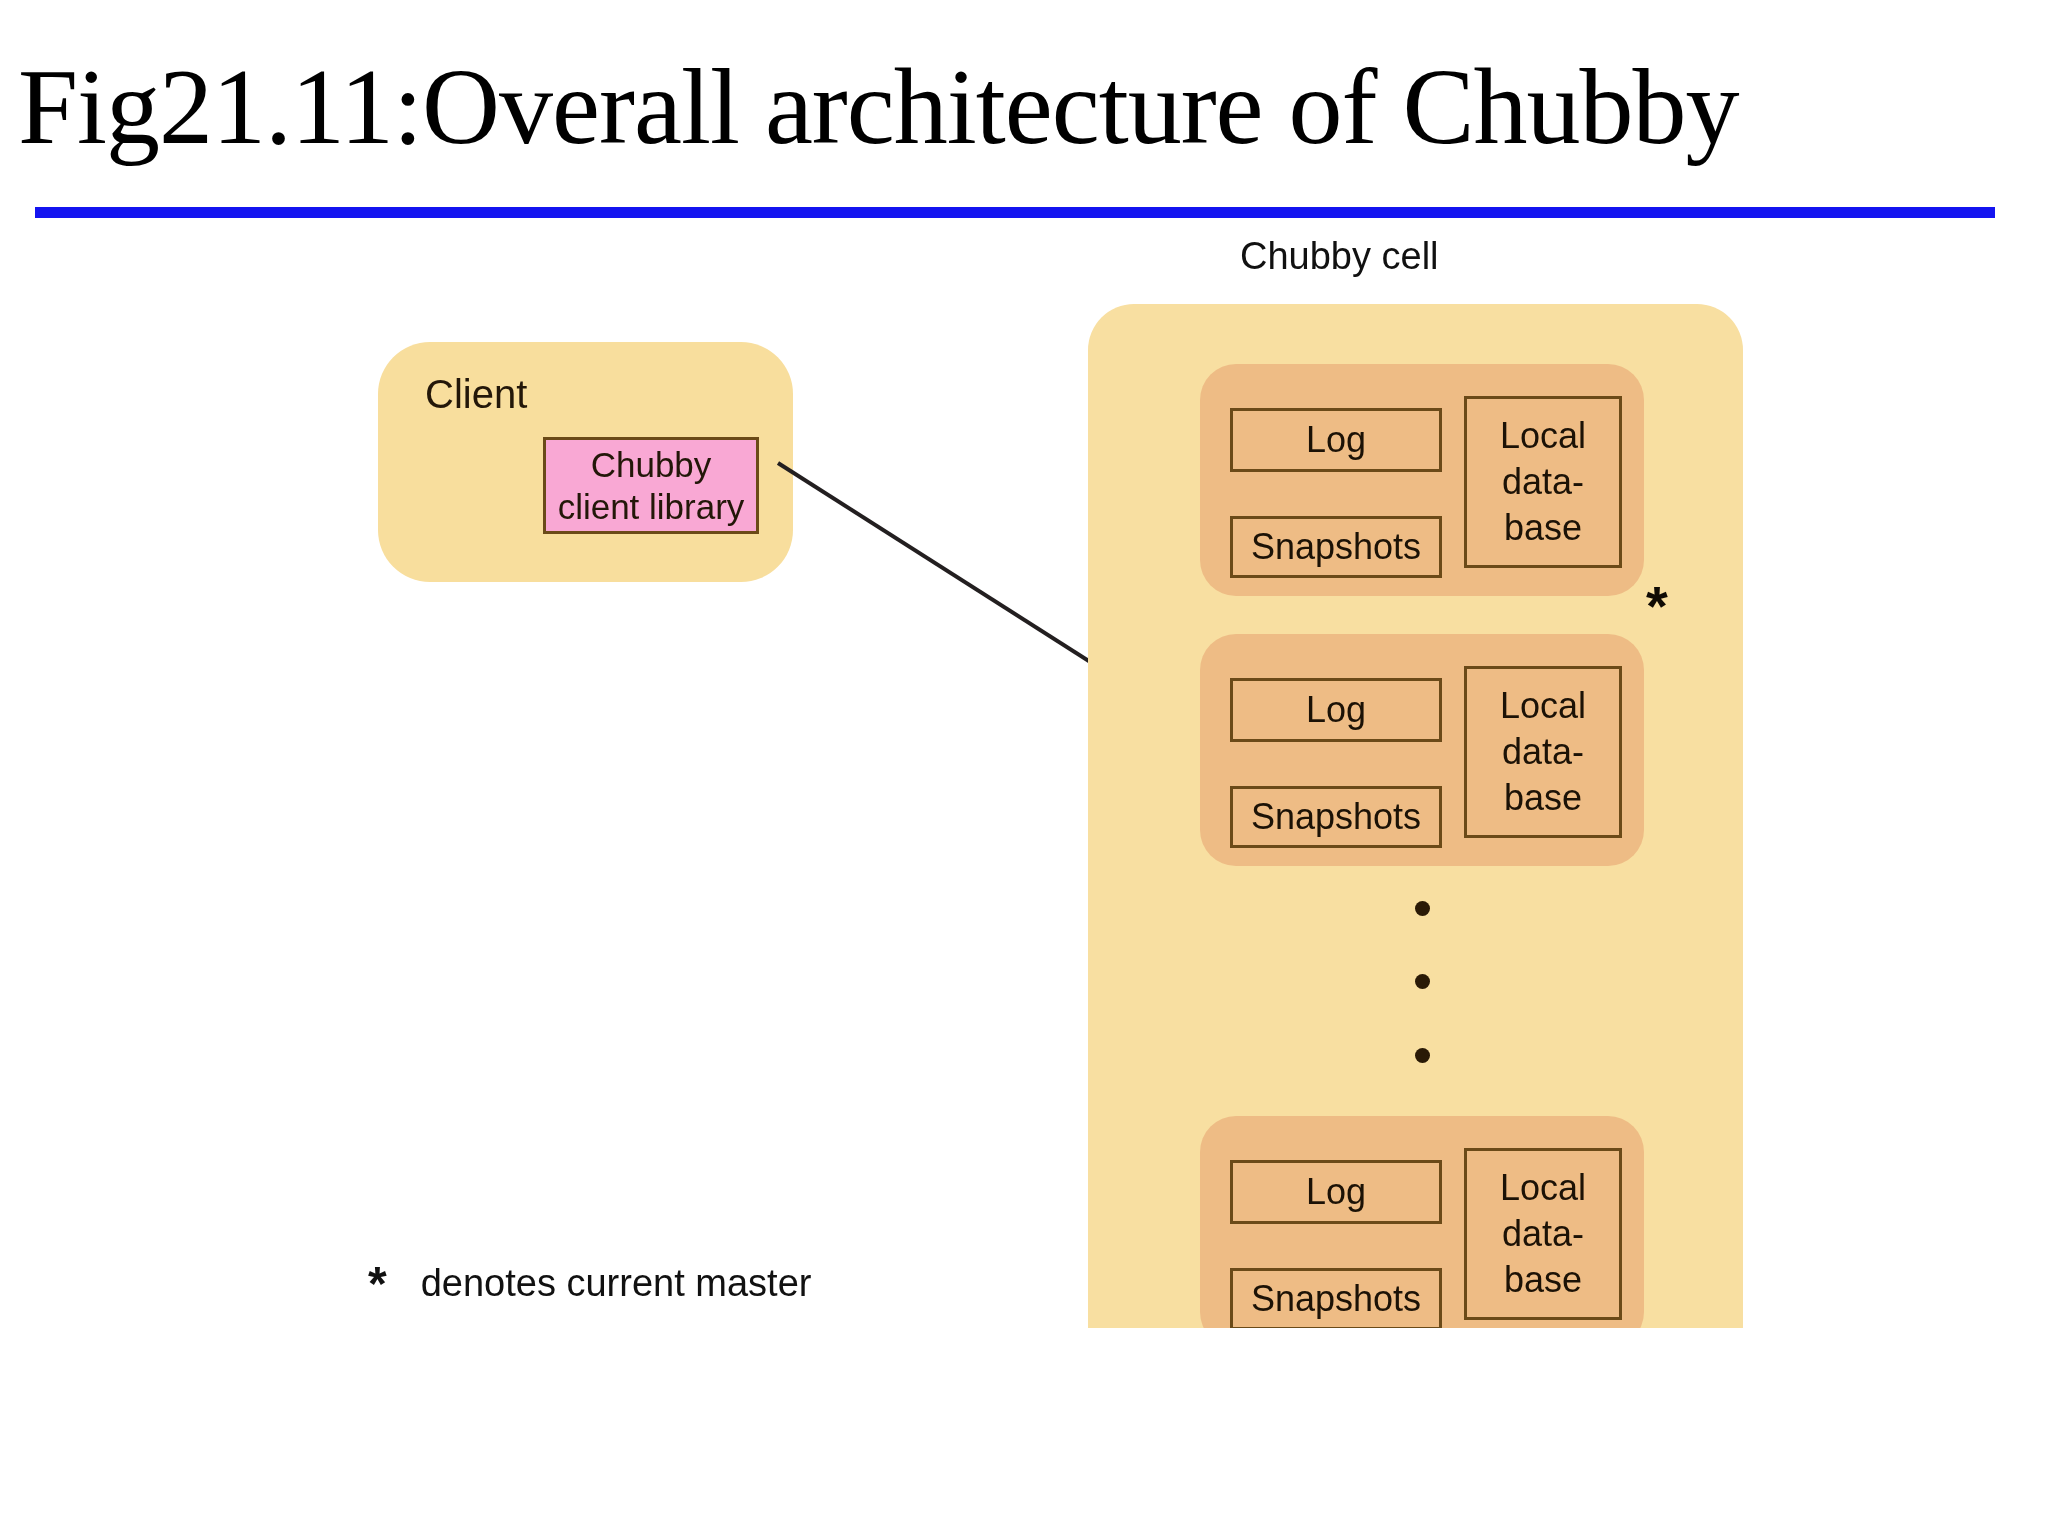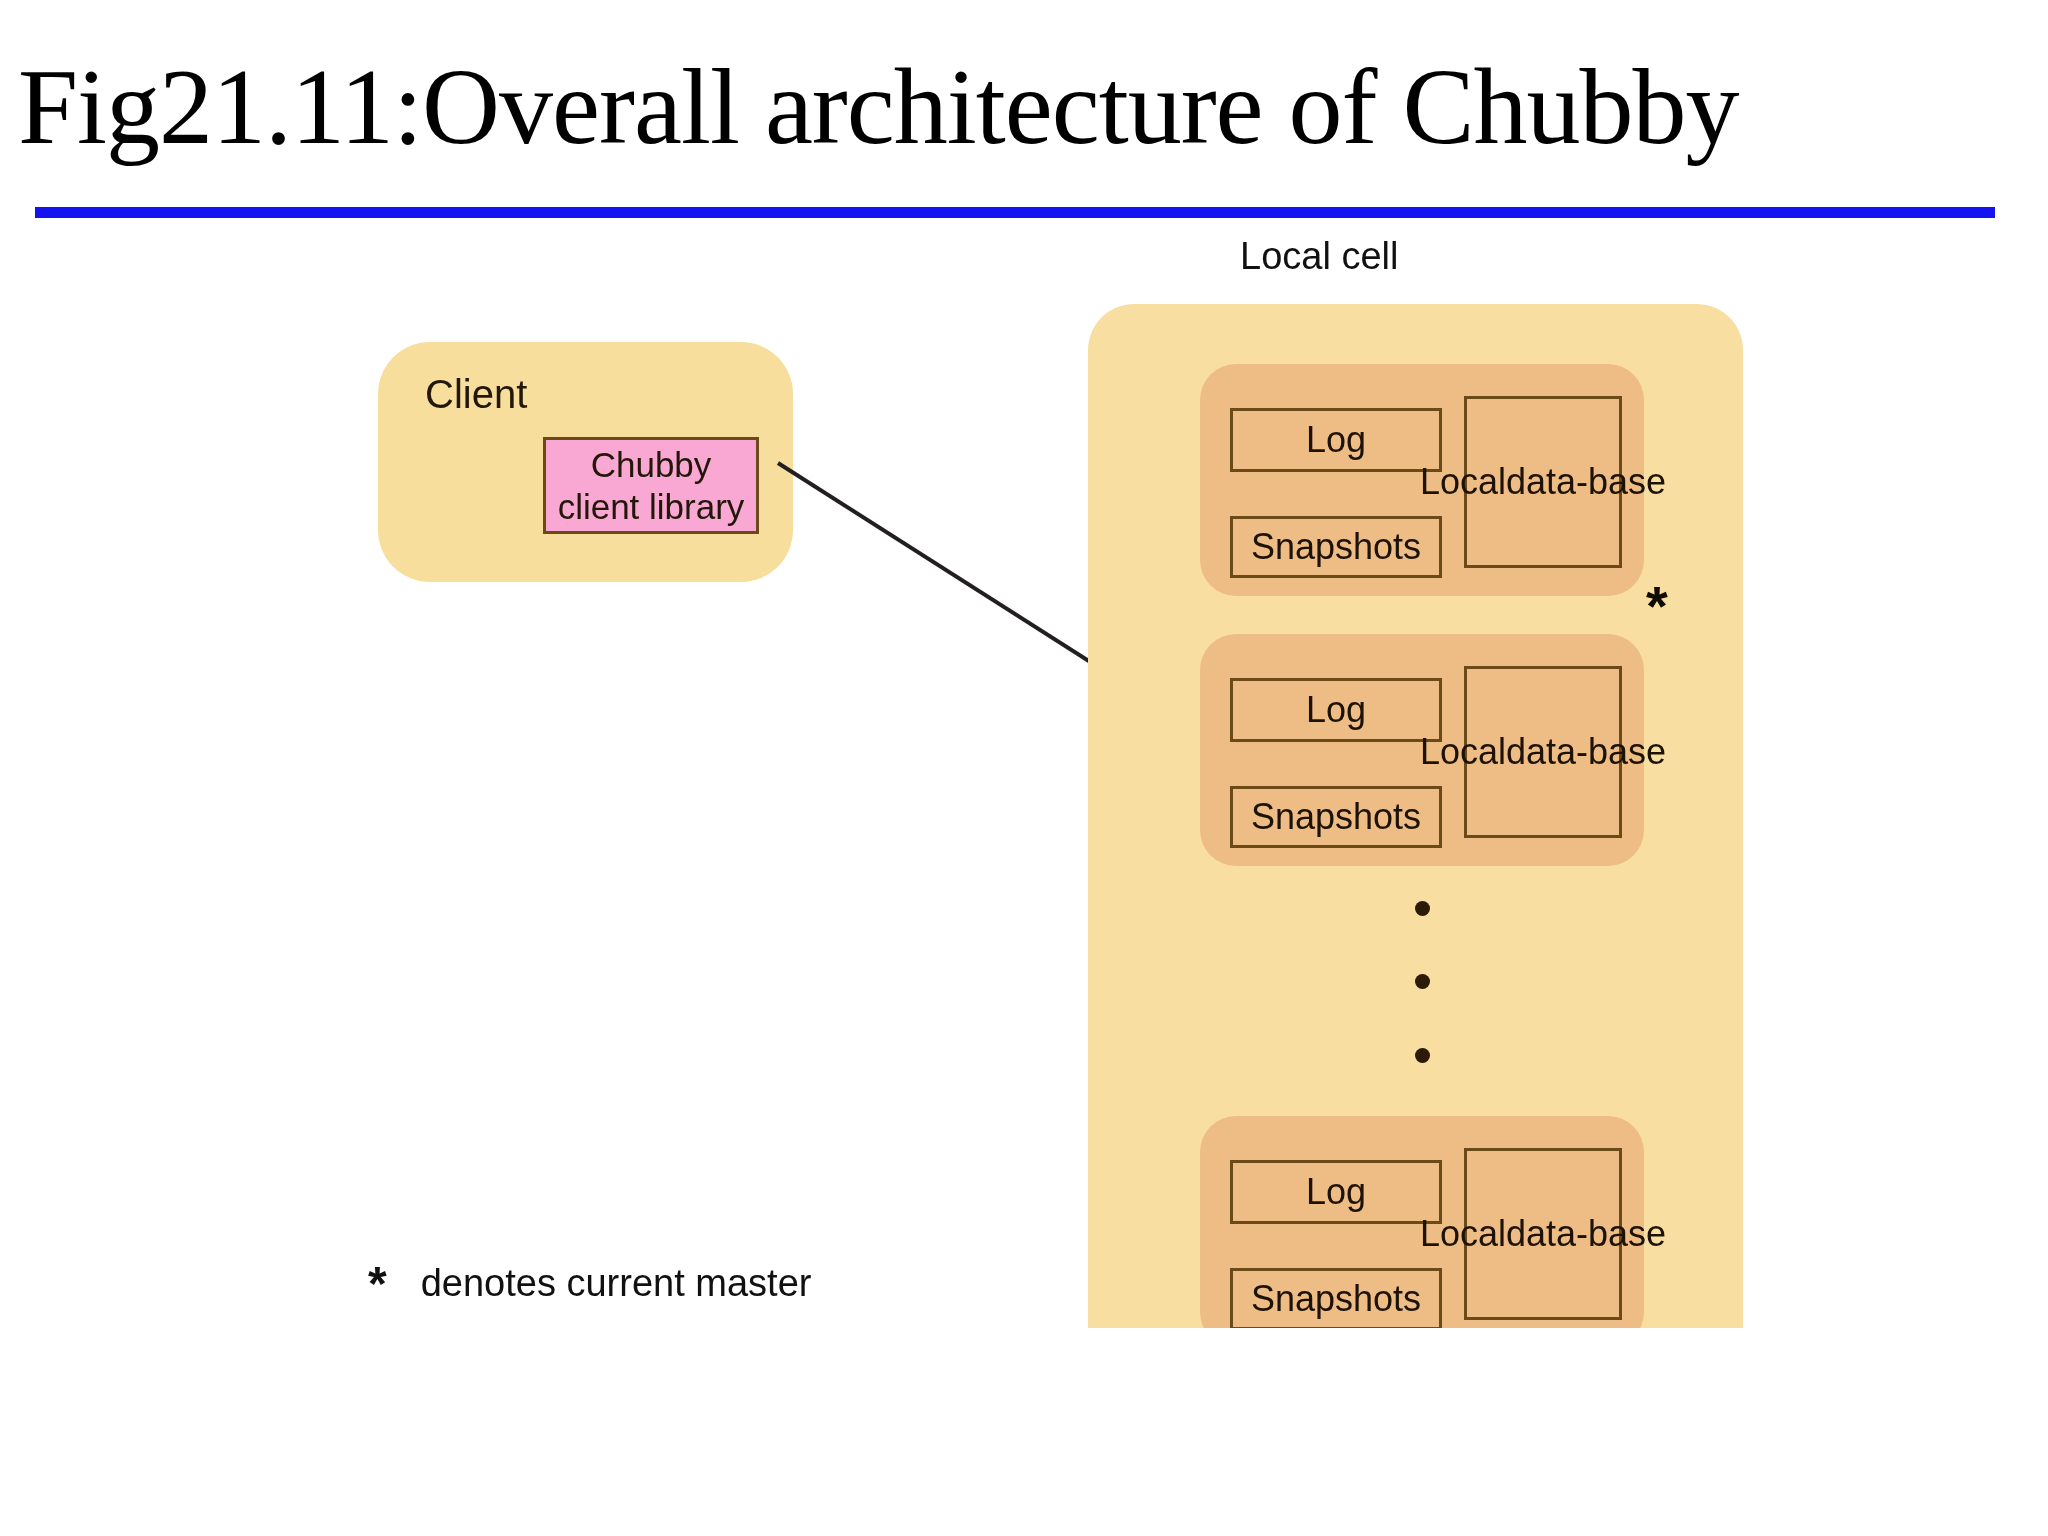--- a/index.html
+++ b/index.html
@@ -146,20 +146,21 @@
   .rep-localdb {
     position: absolute;
     left: 264px;
     top: 32px;
     width: 158px;
     height: 172px;
     background: #EEBC85;
     border: 3px solid #6B4A18;
     box-sizing: border-box;
     display: flex;
+    flex-direction: column;
     align-items: center;
     justify-content: center;
     font-size: 36px;
     line-height: 46px;
     color: #1C1206;
     text-align: center;
   }
 
   #master-asterisk {
     position: absolute;
@@ -226,21 +227,21 @@
     <span>Chubby</span>
     <span>client library</span>
   </div>
 
   <svg id="arrow-client-to-cell" viewBox="0 0 2048 1536" xmlns="http://www.w3.org/2000/svg">
     <line x1="778" y1="463" x2="1150" y2="700" stroke="#231F20" stroke-width="4"></line>
     <polygon points="1152,702 1180,722 1122,722 1140,694" fill="#111111"></polygon>
     <polygon points="1141,690 1183,723 1128,729" fill="#111111"></polygon>
   </svg>
 
-  <div id="chubby-cell-label">Local cell</div>
+  <div id="chubby-cell-label">Chubby cell</div>
   <div id="chubby-cell">
 
     <div class="replica" id="replica-1">
       <div class="rep-log">Log</div>
       <div class="rep-snapshots">Snapshots</div>
       <div class="rep-localdb">
         <span>Local</span>
         <span>data-</span>
         <span>base</span>
       </div>

